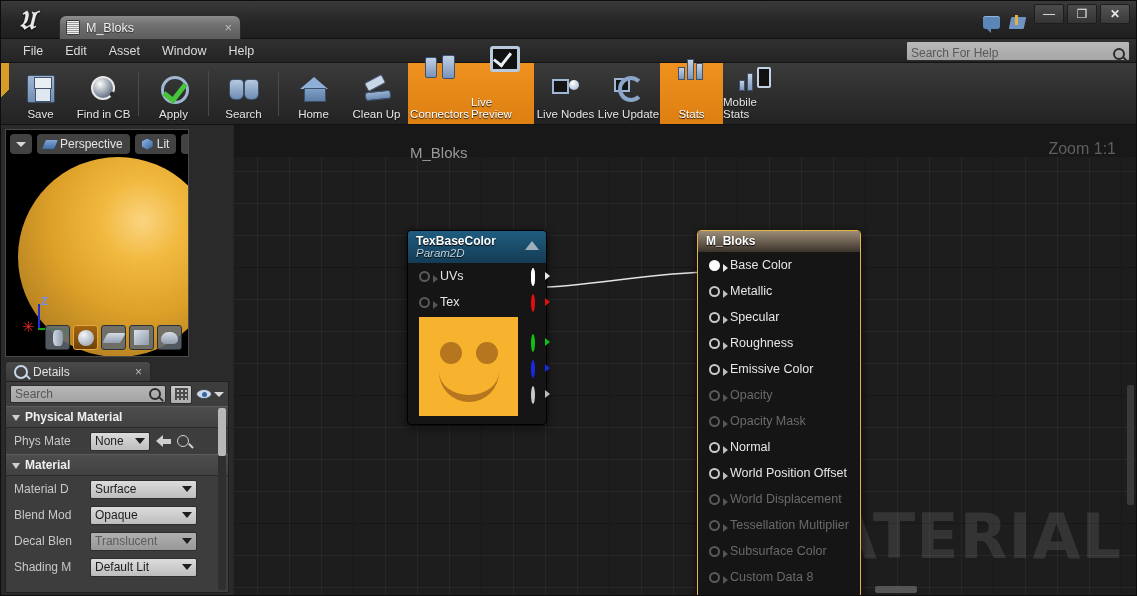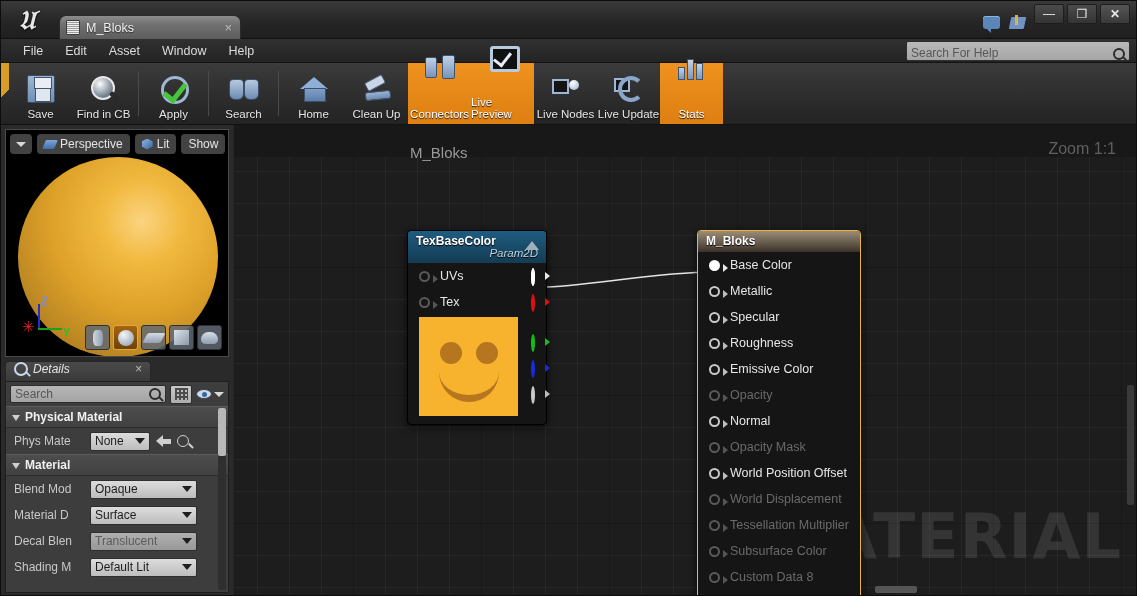--- a/index.html
+++ b/index.html
@@ -133,21 +133,21 @@
      border:4px solid #8aa6c9;border-right-color:transparent;}
   .ic-stats{ width:28px;height:24px; display:flex; align-items:flex-end; gap:2px;}
   .ic-stats i{ display:block; width:7px; background:linear-gradient(#c4d3e6,#7b97bd); border:1px solid #3f5270;}
   .ic-mob{ width:32px;height:24px; position:relative; display:flex; align-items:flex-end; gap:2px;}
   .ic-mob i{ display:block; width:6px; background:linear-gradient(#c4d3e6,#7b97bd); border:1px solid #3f5270;}
   .ic-mob .scr{ position:absolute; right:0; top:0; width:14px; height:21px;
      background:#111; border:2px solid #c3d2e4; border-radius:2px;}
 
   
   .leftcol{ position:absolute; left:0; top:124px; width:232px; bottom:0; background:#2a2a2a;}
-  .viewport{ position:absolute; left:4px; top:4px; width:224px; height:228px;
+  .viewport{ position:absolute; left:4px; top:4px; width:184px; height:228px;
      background:#000; border:1px solid #4a4a4a; overflow:hidden;}
   .vp-tools{ position:absolute; left:4px; top:4px; display:flex; gap:5px; z-index:4;}
   .vp-pill{ height:20px; background:rgba(78,78,78,.85); border-radius:4px;
      display:flex; align-items:center; padding:0 7px; gap:4px; color:#e4e4e4; font-size:12px;}
   .vp-pill.arrow{ padding:0 6px; }
   .caret-d{ width:0;height:0;border-left:5px solid transparent;border-right:5px solid transparent;
      border-top:5px solid #d9d9d9;}
   .persp-ico{width:12px;height:9px;background:linear-gradient(#7fa5d6,#3f6ea8);transform:skewX(-22deg);border-radius:1px;}
   .lit-ico{width:11px;height:11px;background:linear-gradient(135deg,#8fb6e8,#345f99);
      clip-path:polygon(50% 0,100% 27%,100% 73%,50% 100%,0 73%,0 27%);}
@@ -168,22 +168,22 @@
   .sh-cyl{width:10px;height:16px;background:linear-gradient(90deg,#cfd8e3,#8f9cab);border-radius:3px/6px;}
   .sh-sph{width:16px;height:16px;border-radius:50%;background:radial-gradient(circle at 35% 30%,#f2f5f9,#8c97a5);}
   .sh-pln{width:18px;height:10px;background:linear-gradient(#d4dbe5,#93a0b0);transform:skewX(-28deg);border-radius:2px;}
   .sh-cub{width:15px;height:15px;background:linear-gradient(135deg,#dbe2eb,#8e9aa9);}
   .sh-pot{width:17px;height:12px;background:linear-gradient(#d6dde7,#909cab);border-radius:8px 8px 5px 5px;}
 
   
   .details{ position:absolute; left:4px; top:236px; right:4px; bottom:2px;}
   .det-tabrow{ height:20px; display:flex; align-items:flex-end;}
   .det-tab{ height:20px; background:linear-gradient(#4a4a4a,#3a3a3a); border-radius:4px 4px 0 0;
-     display:flex; gap:5px; padding:0 8px; width:146px;
-     border:1px solid #262626; border-bottom:none;font-style:italic;}
+     display:flex; align-items:center; gap:5px; padding:0 8px; width:146px;
+     border:1px solid #262626; border-bottom:none;}
   .det-tab .lbl{ font-size:12px; color:#e2e2e2; flex:1;}
   .det-tab .x{ color:#bbb; font-size:12px;}
   .det-ico{ width:14px;height:14px; border-radius:50%; border:2px solid #c9d7e8; position:relative;}
   .det-ico:after{content:"";position:absolute;right:-3px;bottom:-3px;width:2px;height:6px;background:#c9d7e8;transform:rotate(-45deg);}
   .det-body{ position:absolute; left:0; right:0; top:20px; bottom:0;
      background:#3d3d3d; border:1px solid #1f1f1f;}
   .srow{ height:24px; display:flex; align-items:center; gap:4px; padding:3px 4px;}
   .sbox{ flex:1; height:18px; background:linear-gradient(#b6b6b6,#a4a4a4); border:1px solid #2d2d2d;
      border-radius:2px; display:flex; align-items:center; padding:0 4px;}
   .sbox .ph{ flex:1; color:#585858; font-size:12px;}
@@ -245,21 +245,21 @@
   .gscroll-v i{ position:absolute; right:0; top:228px; width:7px; height:120px; background:#3a3a3a; border-radius:2px;}
 
   
   .node{ position:absolute; background:#151515; border:1px solid #000;
      border-radius:4px; box-shadow:0 2px 8px rgba(0,0,0,.7);}
   .node.sel{ border:1px solid #e8b545;}
   .n-head{ border-radius:3px 3px 0 0; padding:3px 8px 4px; position:relative;}
   .n-head.tex{ background:linear-gradient(#1f5c80,#143c54); }
   .n-head.mat{ background:linear-gradient(#9c8d78,#3b332a); }
   .n-title{ font-size:12px; font-weight:bold; color:#fff; text-shadow:0 1px 1px #000;}
-  .n-sub{ font-size:11.5px; color:#bfd4e2; font-style:italic; text-shadow:0 1px 1px #000; margin-top:-1px;text-align:right;}
+  .n-sub{ font-size:11.5px; color:#bfd4e2; font-style:italic; text-shadow:0 1px 1px #000; margin-top:-1px;}
   .n-collapse{ position:absolute; right:7px; top:10px; width:0;height:0;
      border-left:7px solid transparent;border-right:7px solid transparent;border-bottom:9px solid #9fb0bb;}
   .pin-row{ height:26px; display:flex; align-items:center; position:relative; padding-left:11px;}
   .pin{ width:11px; height:11px; border-radius:50%; border:2px solid #c9c9c9; position:relative;}
   .pin.filled{ background:#fff; border-color:#fff;}
   .pin.dim{ border-color:#5a5a5a;}
   .pin.red{ border-color:#e01010;} .pin.green{ border-color:#15c015;}
   .pin.blue{ border-color:#1a2ae0;}
   .pin:after{ content:""; position:absolute; left:12px; top:2px;
      border-top:4px solid transparent; border-bottom:4px solid transparent; border-left:5px solid #bdbdbd;}
@@ -378,20 +378,30 @@
     <div class="tbtn on">
       <span class="gico">
         <i class="ic ic-stats">
             <i style="height:13px"></i>
             <i style="height:21px"></i>
             <i style="height:17px"></i>
           </i>
       </span>
       <span class="lbl">Stats</span>
     </div>
+    <div class="tbtn">
+      <span class="gico">
+        <i class="ic ic-mob">
+            <i style="height:11px"></i>
+            <i style="height:18px"></i>
+            <span class="scr"></span>
+          </i>
+      </span>
+      <span class="lbl">Mobile Stats</span>
+    </div>
   </div>
 
   <div class="leftcol">
 
     <div class="viewport">
       <div class="vp-tools">
         <div class="vp-pill arrow">
           <span class="caret-d"></span>
         </div>
         <div class="vp-pill">
@@ -470,30 +480,30 @@
           </div>
           <span class="backarrow"></span>
           <span class="minimag"></span>
         </div>
 
         <div class="scat">
           <span class="tri"></span>
           <span>Material</span>
         </div>
         <div class="prow">
+          <span class="plabel">Material D</span>
+          <div class="combo">
+            <span class="cv">Surface</span>
+            <span class="cd"></span>
+          </div>
+        </div>
+        <div class="prow">
           <span class="plabel">Blend Mod</span>
           <div class="combo">
             <span class="cv">Opaque</span>
-            <span class="cd"></span>
-          </div>
-        </div>
-        <div class="prow">
-          <span class="plabel">Material D</span>
-          <div class="combo">
-            <span class="cv">Surface</span>
             <span class="cd"></span>
           </div>
         </div>
         <div class="prow">
           <span class="plabel">Decal Blen</span>
           <div class="combo dis">
             <span class="cv">Translucent</span>
             <span class="cd"></span>
           </div>
         </div>
@@ -578,28 +588,28 @@
       </div>
       <div class="pin-row">
         <span class="pin"></span>
         <span class="pin-label">Emissive Color</span>
       </div>
       <div class="pin-row">
         <span class="pin dim"></span>
         <span class="pin-label dim">Opacity</span>
       </div>
       <div class="pin-row">
+        <span class="pin dim"></span>
+        <span class="pin-label dim">Opacity Mask</span>
+      </div>
+      <div class="pin-row">
         <span class="pin"></span>
         <span class="pin-label">Normal</span>
       </div>
       <div class="pin-row">
-        <span class="pin dim"></span>
-        <span class="pin-label dim">Opacity Mask</span>
-      </div>
-      <div class="pin-row">
         <span class="pin"></span>
         <span class="pin-label">World Position Offset</span>
       </div>
       <div class="pin-row">
         <span class="pin dim"></span>
         <span class="pin-label dim">World Displacement</span>
       </div>
       <div class="pin-row">
         <span class="pin dim"></span>
         <span class="pin-label dim">Tessellation Multiplier</span>

